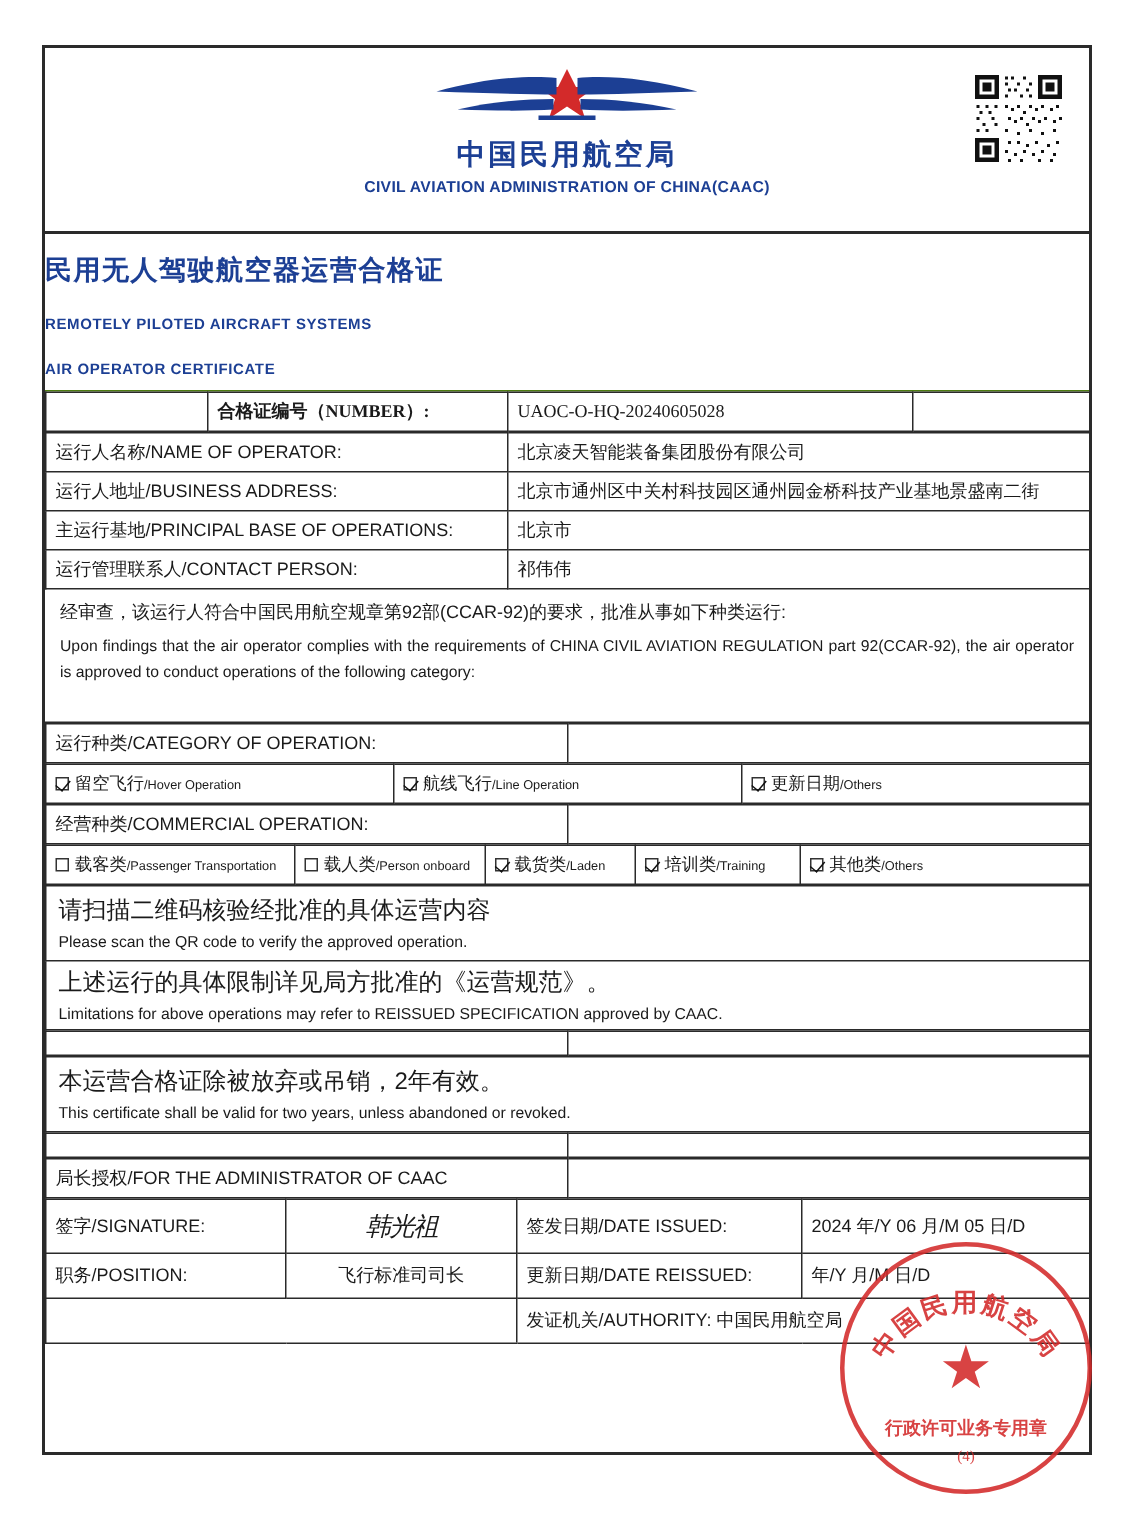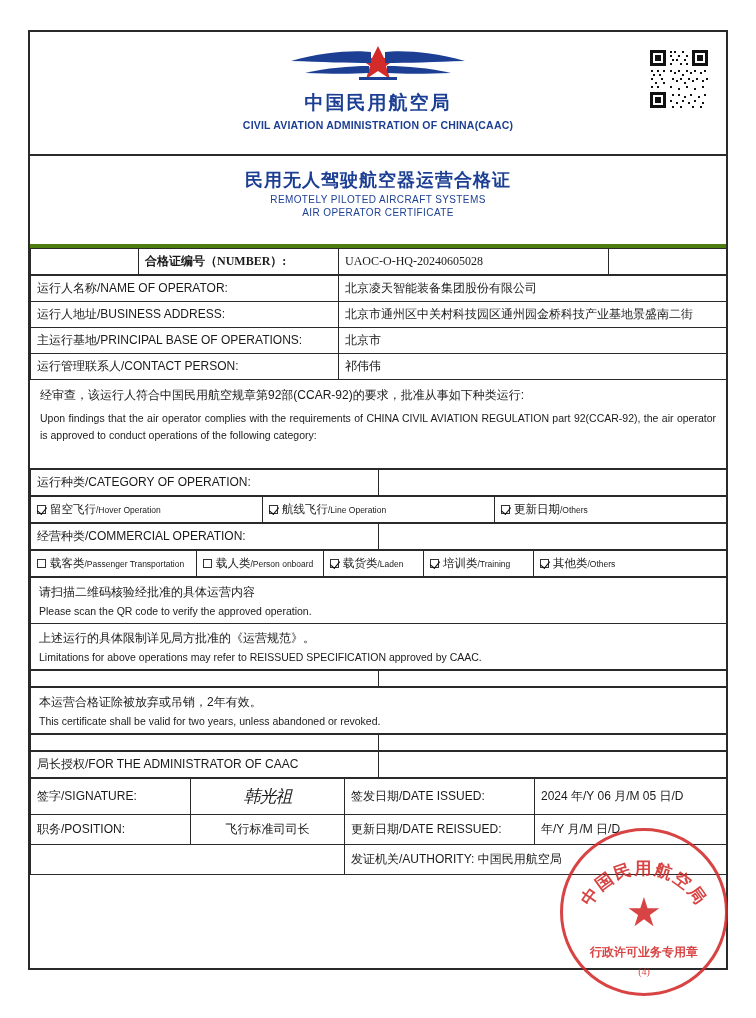--- a/index.html
+++ b/index.html
@@ -64,37 +64,36 @@
   .qr {
     position: absolute;
     right: 16px;
     top: 16px;
     width: 62px;
     height: 62px;
   }
 
   
   .title-block {
-    border-bottom: 4px solid #4d7c0f;
-    padding: 12px 0 26px 0;
-    text-align: center;
+    border-bottom: 1px solid #4d7c0f;
+    padding: 12px 0 8px 0;
   }
   .title-cn {
     font-size: 18px;
     color: #1c3f94;
     font-weight: bold;
     font-family: "Liberation Serif", serif;
     letter-spacing: 1px;
   }
   .title-en1, .title-en2 {
     font-size: 10px;
     color: #1c3f94;
-    font-weight: normal;
+    font-weight: bold;
     letter-spacing: 0.4px;
-    margin-top: 2px;
+    margin-top: 19px;
   }
 
   
   table.form {
     border-collapse: collapse;
     width: 100%;
     table-layout: fixed;
   }
   table.form td {
     border: 1px solid #2a2a2a;
@@ -168,21 +167,21 @@
     top: -1px;
     width: 5px;
     height: 8px;
     border-right: 1.6px solid #111;
     border-bottom: 1.6px solid #111;
     transform: rotate(40deg);
   }
   .cb-label-cn { font-size: 11.5px; }
   .cb-label-en { font-size: 8.5px; }
 
-  .note-cn { font-size: 12px; }
+  .note-cn { font-size: 16px; }
   .note-en { font-size: 10.5px; margin-top: 4px; }
 
   .sig-script {
     font-family: "Liberation Serif", serif;
     font-style: italic;
     font-size: 17px;
     color: #1a1a1a;
     letter-spacing: -1px;
   }
 

